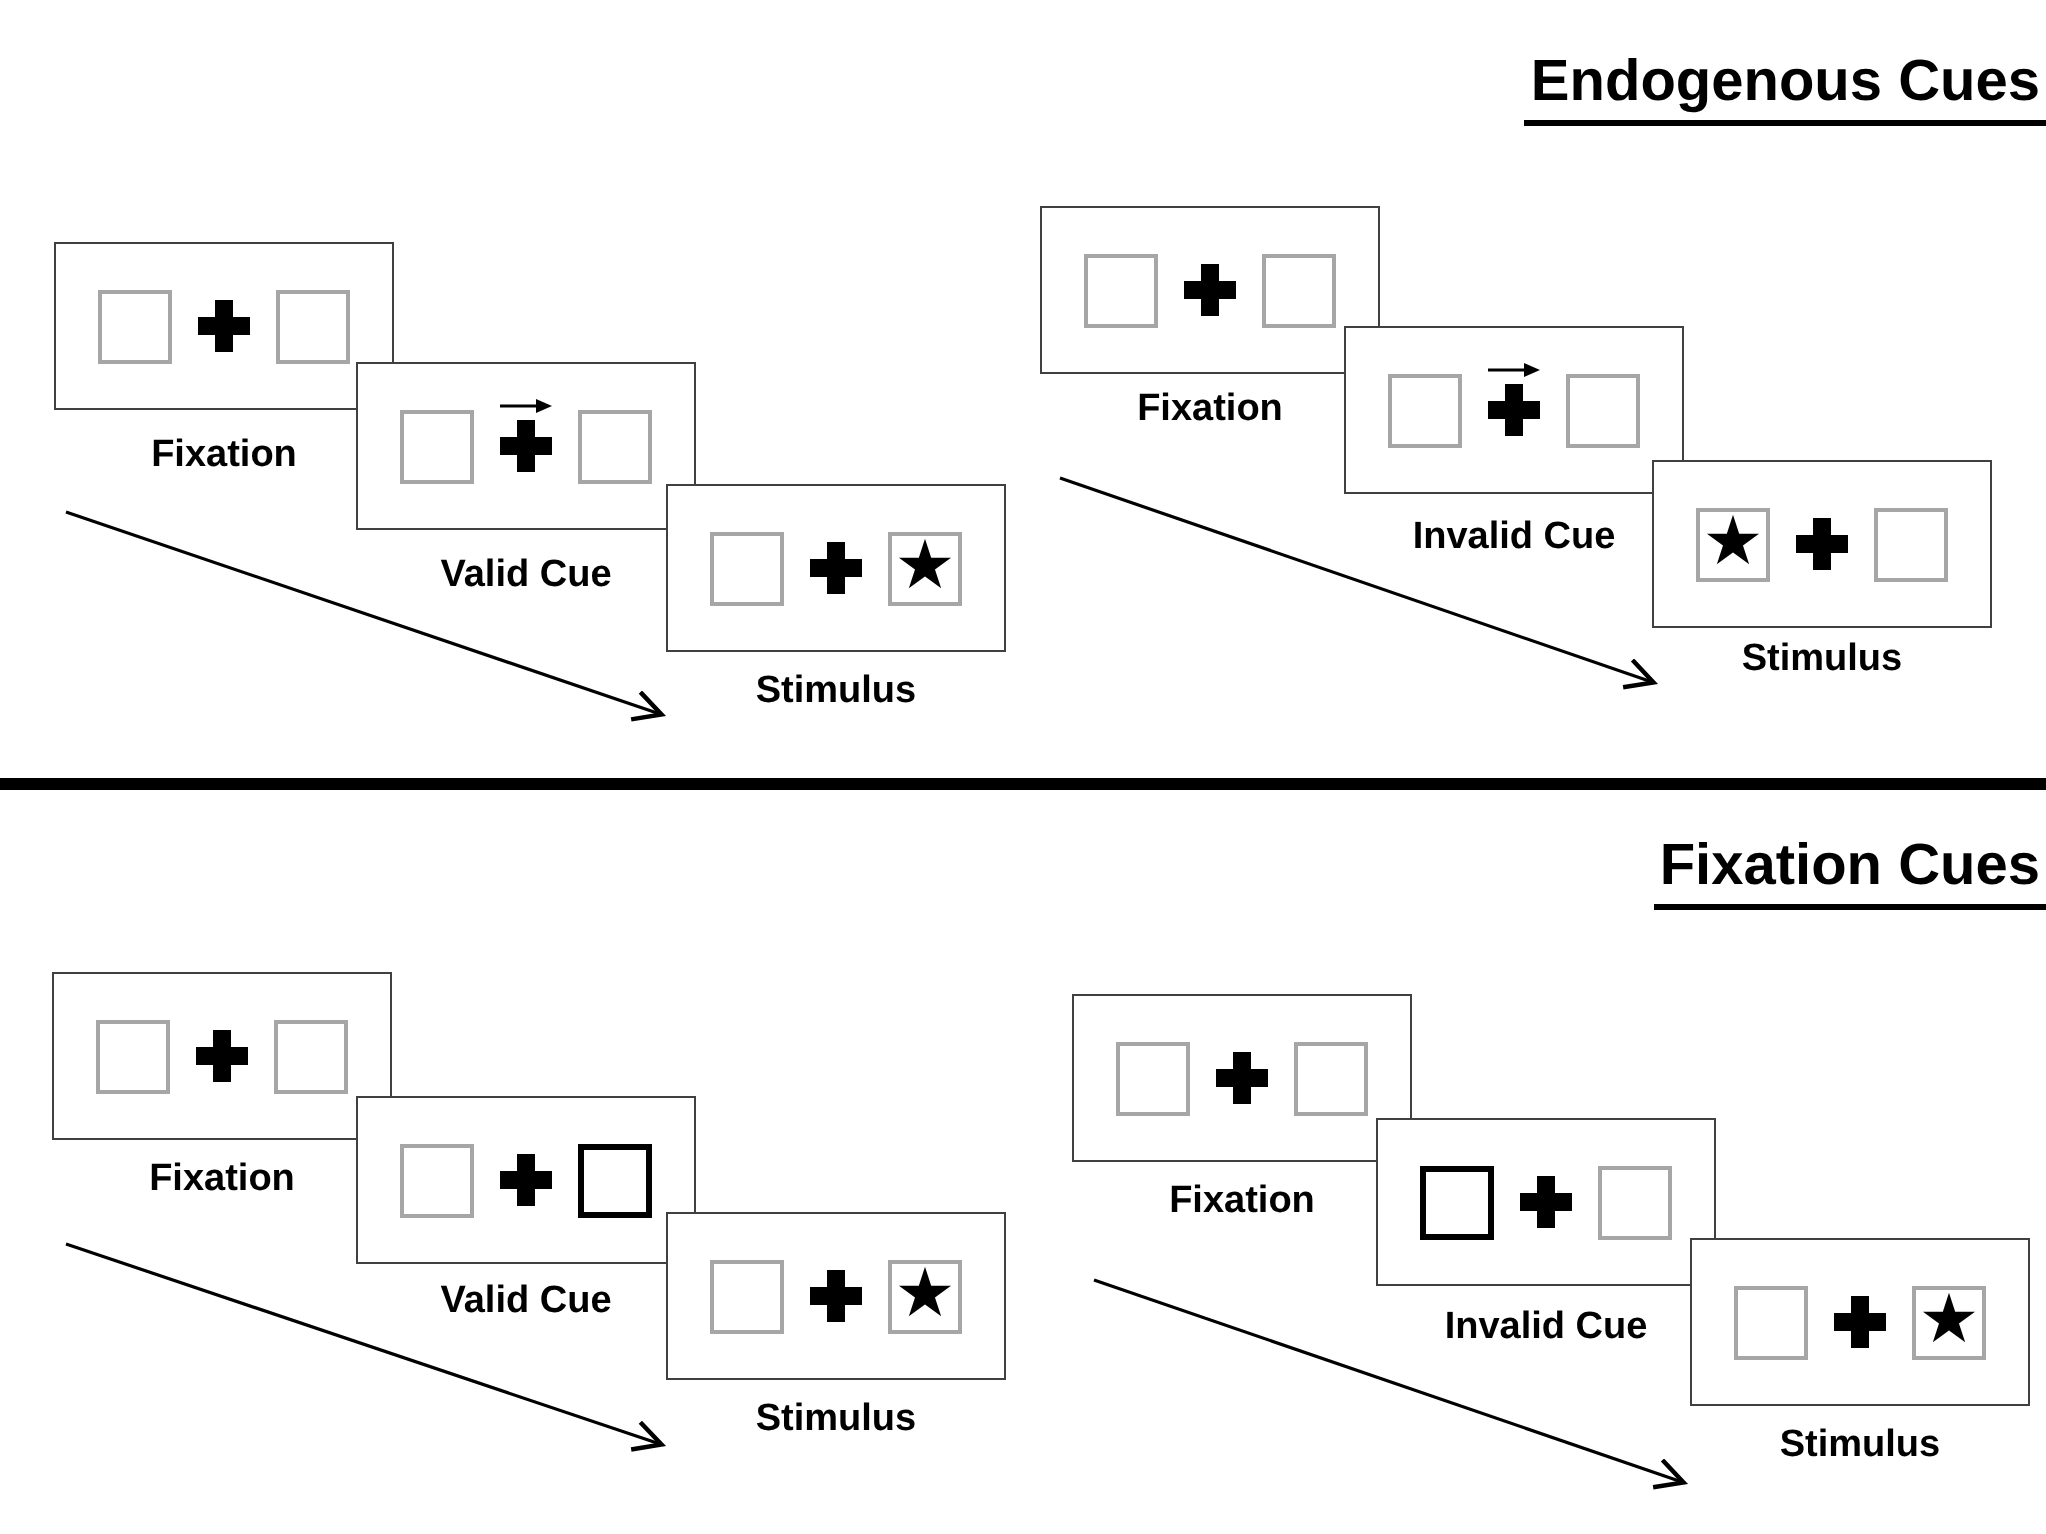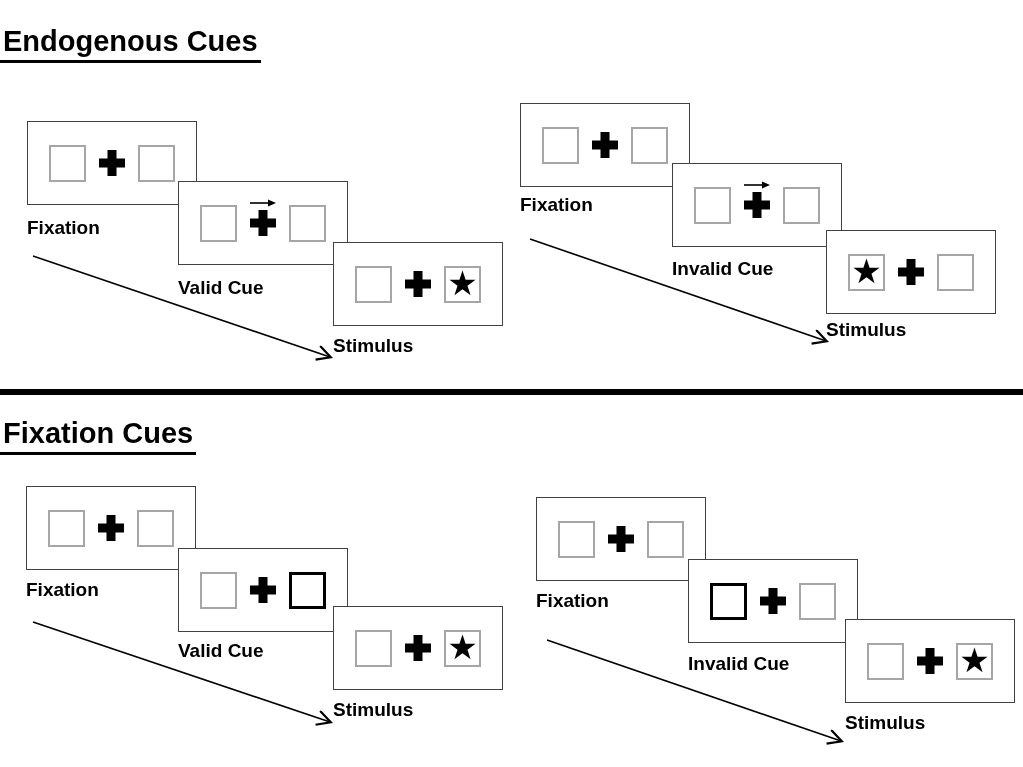--- a/index.html
+++ b/index.html
@@ -1,21 +1,21 @@
 <!DOCTYPE html>
 <html><head>
 <meta charset="utf-8">
 <style>
   html,body{margin:0;padding:0;}
   body{
     width:1023px;height:767px;position:relative;background:#ffffff;
     font-family:"Liberation Sans", sans-serif;color:#000;overflow:hidden;
   }
   .section-title{
-    position:absolute;left:0;width:100%;text-align:left;
+    position:absolute;left:0;width:100%;text-align:right;
     font-size:29px;font-weight:bold;line-height:1.1;z-index:6;
   }
   .section-title .underlined{
     display:inline-block;border-bottom:3px solid #000;padding:0 3px 2px 3px;
   }
   .divider{
     position:absolute;left:0;top:389px;width:1023px;height:6px;background:#000;z-index:6;
   }
   .frame{
     position:absolute;width:170px;height:84px;box-sizing:border-box;
@@ -33,21 +33,21 @@
     font-family:"DejaVu Sans", sans-serif;font-size:34px;line-height:34px;
     color:#000;transform:translateY(-1px);
   }
   .plus-wrap{position:relative;width:26px;height:26px;flex:0 0 auto;}
   .plus-wrap svg.plus{display:block;width:26px;height:26px;}
   .cue-arrow{
     position:absolute;left:50%;transform:translateX(-50%);top:-12px;
     width:26px;height:10px;
   }
   .frame-label{
-    position:absolute;width:170px;text-align:left;
+    position:absolute;width:170px;text-align:center;
     font-size:19px;font-weight:bold;line-height:1.1;z-index:5;
   }
   .timeline{position:absolute;z-index:0;overflow:visible;}
 </style>
 </head>
 <body>
 
 <div class="section-title" style="top:26px">
   <span class="underlined">Endogenous Cues</span>
 </div>

